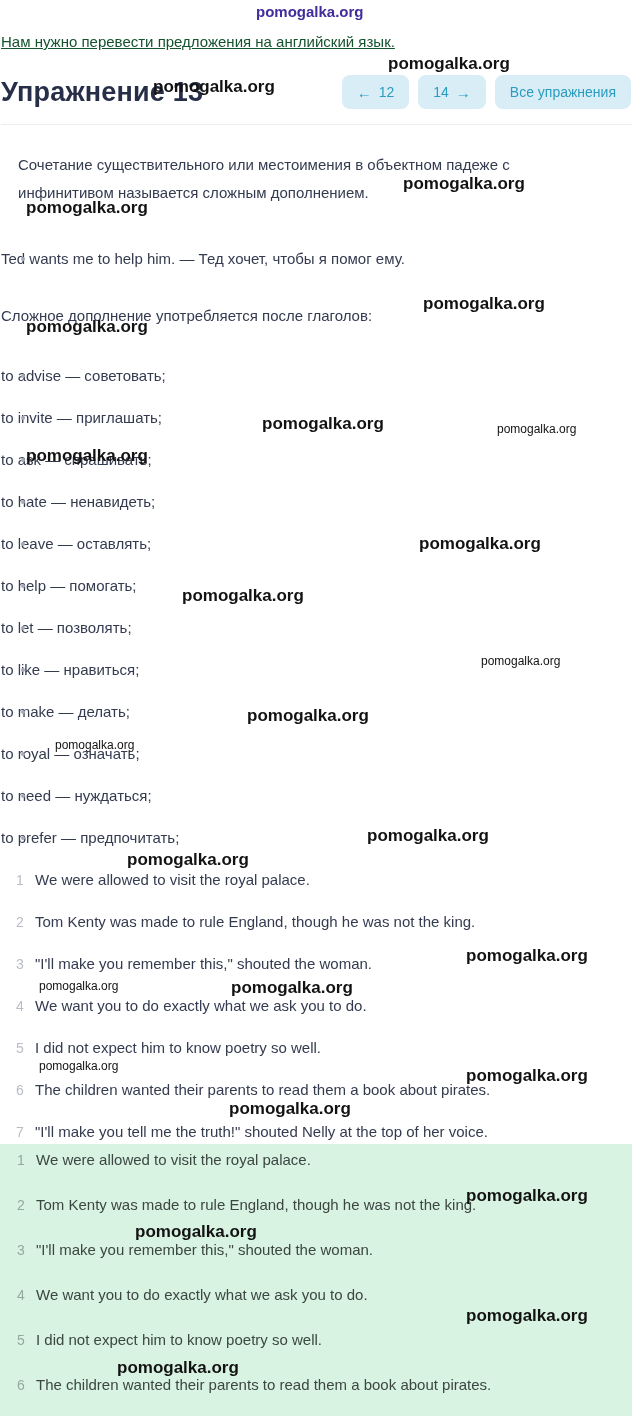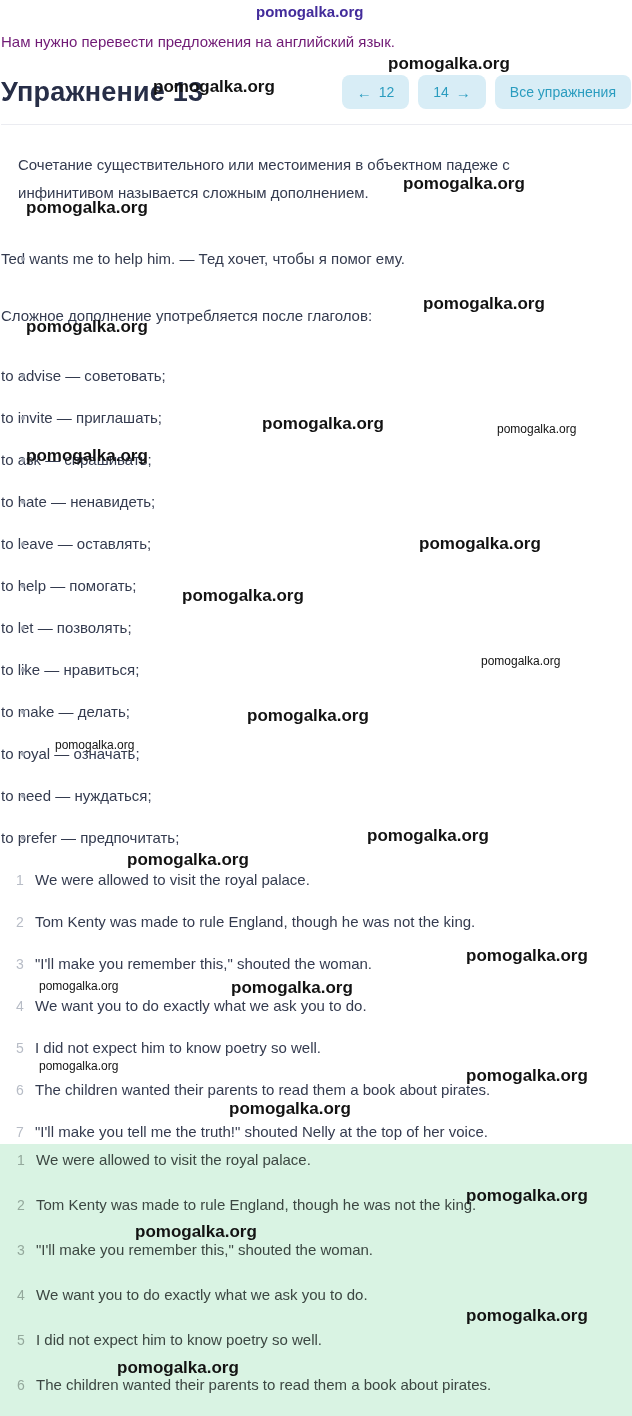--- a/index.html
+++ b/index.html
@@ -23,21 +23,21 @@
   }
   
   .wm{
     position:absolute;font-weight:700;font-size:17px;color:var(--watermark-body);
     white-space:nowrap;pointer-events:none;z-index:6;line-height:1;
   }
   .wm-sm{font-size:12px;font-weight:400;}
   .wm-top{color:var(--watermark-top);font-size:15px;}
   
   .page{position:relative;z-index:1;padding:0 0 0 1px;}
-  .task{margin:0;padding:33px 0 0 0;font-size:15px;color:#701a75;}
+  .task{margin:0;padding:33px 0 0 0;font-size:15px;color:#14532d;text-decoration:underline;}
   .header-row{
     margin-top:22px;height:40px;display:flex;justify-content:space-between;
     align-items:center;padding-right:1px;
   }
   h1{margin:0;font-size:27px;font-weight:700;color:var(--heading);letter-spacing:.2px;}
   .nav{display:flex;gap:9px;align-items:center;}
   .btn{
     display:inline-flex;align-items:center;gap:7px;border:none;cursor:pointer;
     background:var(--button-bg);color:var(--button-text);
     height:34px;padding:0 15px;border-radius:8px;font-size:14px;

